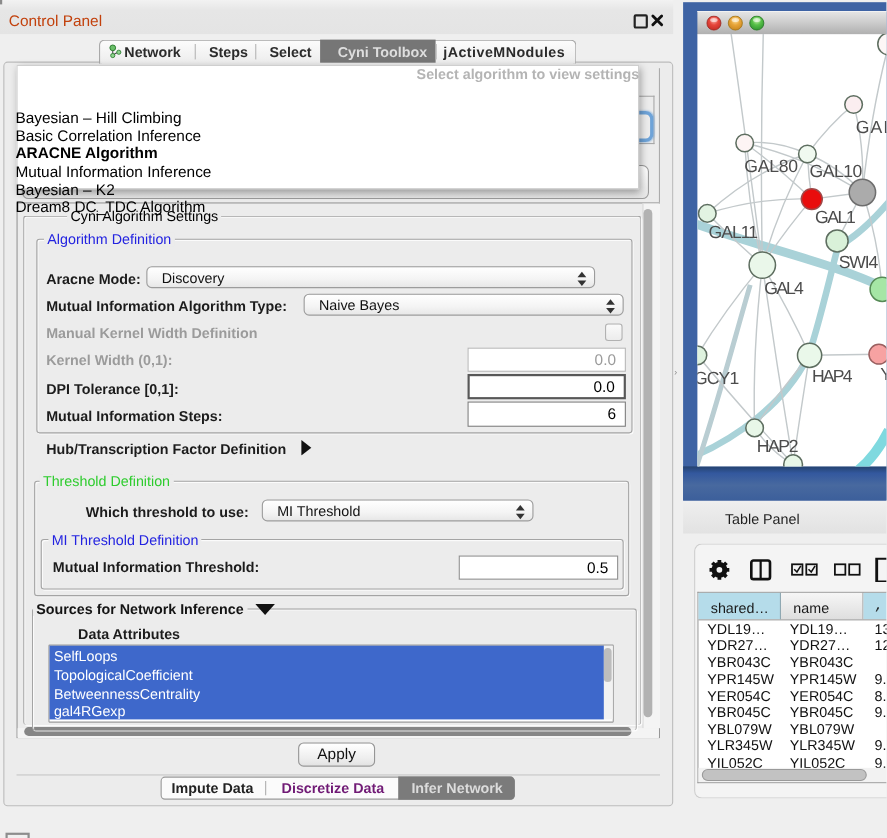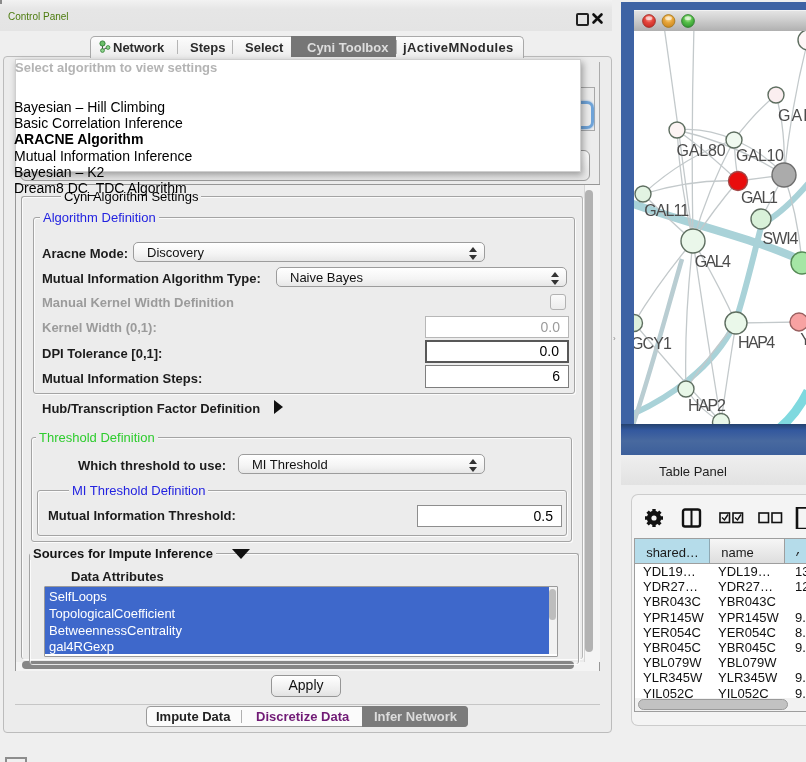--- a/index.html
+++ b/index.html
@@ -19,21 +19,21 @@
 .stepper:after{content:"";position:absolute;left:1px;bottom:0px;width:0;height:0;
  border-left:4px solid transparent;border-right:4px solid transparent;border-top:5px solid #333;}
 .tfield{position:absolute;background:#fff;box-sizing:border-box;font-size:14px;
  text-align:right;padding-right:8px;}
 </style>
 </head>
 <body>
 
 <div class="abs" style="left:0;top:0;width:612px;height:31px;background:linear-gradient(#f2f2f2,#e6e6e6 30%,#e4e4e4);"></div>
 <div class="abs" style="left:0;top:0;width:2px;height:4px;background:#8a8a8a;"></div>
-<div class="abs" style="left:8px;top:11px;font-size:10px;color:#4d7c0f;">Control Panel</div>
+<div class="abs" style="left:8px;top:11px;font-size:14px;color:#c2410c;">Control Panel</div>
 
 <div class="abs" style="left:576px;top:13px;width:9px;height:9px;border:2px solid #222;border-radius:2px;"></div>
 <svg class="abs" style="left:591px;top:12px;" width="13" height="13" viewBox="0 0 13 13">
  <path d="M2.5 2.5 L10.5 10.5 M10.5 2.5 L2.5 10.5" stroke="#111" stroke-width="2.6" stroke-linecap="round"></path>
 </svg>
 
 <div class="abs" style="left:3px;top:56px;width:607px;height:675px;background:#ececec;border:1px solid #bcbcbc;border-radius:4px;"></div>
 
 <div class="abs" style="left:90px;top:36px;width:432px;height:21px;background:linear-gradient(#fcfcfc,#ececec);border:1px solid #a9a9a9;border-bottom:none;border-radius:5px 5px 0 0;"></div>
 <div class="abs" style="left:177px;top:40px;width:1px;height:14px;background:#b5b5b5;"></div>
@@ -66,21 +66,21 @@
 <div class="abs" style="left:16px;top:662px;width:583px;height:9px;background:#f4f4f4;"></div>
 <div class="abs" style="left:22px;top:661px;width:552px;height:8px;background:#868686;border-radius:4px;"></div>
 
 <div class="gbox" style="left:21px;top:196px;width:560px;height:462px;border-bottom:none;border-right-color:#b5b5b5;"></div>
 <div class="gtitle" style="left:25px;top:190px;color:#000000;margin-left:36px;">Cyni Algorithm Settings</div>
 
 <div class="gbox" style="left:33px;top:217px;width:540px;height:175px;"></div>
 <div class="gtitle" style="left:40px;top:211px;color:#2323e0;">Algorithm Definition</div>
 
 <div class="abs b13" style="left:42px;top:246px;">Aracne Mode:</div>
-<div class="combo" style="left:133px;top:242px;width:352px;">Discovery<span class="stepper"></span></div>
+<div class="combo" style="left:133px;top:242px;width:408px;">Discovery<span class="stepper"></span></div>
 
 <div class="abs b13" style="left:42px;top:271px;">Mutual Information Algorithm Type:</div>
 <div class="combo" style="left:276px;top:267px;width:291px;">Naive Bayes<span class="stepper"></span></div>
 
 <div class="abs g13" style="left:42px;top:295px;">Manual Kernel Width Definition</div>
 <div class="abs" style="left:550px;top:294px;width:14px;height:14px;border:1px solid #b2b2b2;border-radius:3px;background:linear-gradient(#fafafa,#ececec);"></div>
 
 <div class="abs g13" style="left:42px;top:320px;">Kernel Width (0,1):</div>
 <div class="tfield" style="left:425px;top:316px;width:144px;height:22px;border:1px solid #b7b7b7;color:#9b9b9b;line-height:20px;">0.0</div>
 
@@ -95,27 +95,27 @@
     <path d="M1 0 L10 7 L1 14 Z" fill="#111"></path>
   </svg>
 
 <div class="gbox" style="left:31px;top:437px;width:539px;height:103px;"></div>
 <div class="gtitle" style="left:36px;top:431px;color:#2ecc2e;">Threshold Definition</div>
 
 <div class="abs b13" style="left:78px;top:458px;">Which threshold to use:</div>
 <div class="combo" style="left:238px;top:454px;width:247px;">MI Threshold<span class="stepper"></span></div>
 
 <div class="gbox" style="left:37px;top:490px;width:528px;height:44px;"></div>
-<div class="gtitle" style="left:44px;top:484px;color:#2323e0;margin-left:25px;">MI Threshold Definition</div>
+<div class="gtitle" style="left:44px;top:484px;color:#2323e0;">MI Threshold Definition</div>
 
 <div class="abs b13" style="left:48px;top:508px;">Mutual Information Threshold:</div>
 <div class="tfield" style="left:417px;top:505px;width:145px;height:22px;border:1px solid #8e8e8e;color:#000;line-height:20px;">0.5</div>
 
 <div class="gbox" style="left:29px;top:553px;width:548px;height:110px;border-bottom:none;"></div>
-<div class="gtitle" style="left:30px;top:547px;color:#141414;font-weight:bold;">Sources for Impute Inference</div>
+<div class="gtitle" style="left:30px;top:547px;color:#141414;font-weight:bold;">Sources for Network Inference</div>
 <svg class="abs" style="left:232px;top:549px;" width="18" height="10" viewBox="0 0 18 10">
     <path d="M0 0 L18 0 L9 10 Z" fill="#111"></path>
   </svg>
 
 <div class="abs b13" style="left:43px;top:569px;margin-left:28px;">Data Attributes</div>
 
 <div class="abs" style="left:44px;top:586px;width:514px;height:71px;background:#fff;border:1px solid #9a9a9a;border-radius:1px;box-sizing:border-box;"></div>
 <div class="abs" style="left:45px;top:587px;width:504px;height:67px;background:#3e68cb;"></div>
 <div class="abs" style="left:49px;top:589px;font-size:13px;color:#fff;line-height:16.8px;">SelfLoops<br>TopologicalCoefficient<br>BetweennessCentrality<br>gal4RGexp</div>
 <div class="abs" style="left:549px;top:587px;width:8px;height:67px;background:#f2f2f2;"></div>
@@ -128,21 +128,21 @@
 <div class="abs" style="left:146px;top:706px;width:322px;height:21px;background:#fbfbfb;border:1px solid #9a9a9a;border-radius:4px;box-sizing:border-box;"></div>
 <div class="abs" style="left:362px;top:706px;width:106px;height:21px;background:#7b7b7b;border-radius:0 4px 4px 0;"></div>
 <div class="abs" style="left:241px;top:710px;width:1px;height:13px;background:#b0b0b0;"></div>
 <div class="abs b13" style="left:156px;top:709px;color:#222;">Impute Data</div>
 <div class="abs b13" style="left:256px;top:709px;color:#701a75;text-align:center;">Discretize Data</div>
 <div class="abs b13" style="left:374px;top:709px;color:#dcdcdc;">Infer Network</div>
 
 <div class="abs" style="left:5px;top:757px;width:18px;height:10px;border:2px solid #8d8d8d;background:#f0f0f0;"></div>
 
 <div class="abs" style="left:15px;top:59px;width:566px;height:113px;background:#fff;border:1px solid #cfcfcf;box-shadow:2px 3px 7px rgba(0,0,0,0.35);box-sizing:border-box;"></div>
-<div class="abs" style="left:15px;top:60px;width:566px;height:15px;font-size:13px;font-weight:bold;color:#b4b4b4;text-align:left;">Select algorithm to view settings</div>
+<div class="abs" style="left:15px;top:60px;width:566px;height:15px;font-size:13px;font-weight:bold;color:#b4b4b4;text-align:right;">Select algorithm to view settings</div>
 <div class="abs" style="left:14px;top:72px;font-size:14px;color:#000;line-height:16.2px;margin-top:27px;">Bayesian – Hill Climbing<br>Basic Correlation Inference<br><b>ARACNE Algorithm</b><br>Mutual Information Inference<br>Bayesian – K2<br>Dream8 DC_TDC Algorithm</div>
 
 <div class="abs" style="left:621px;top:2px;width:185px;height:453px;background:#3e63a4;"></div>
 <div class="abs" style="left:621px;top:424px;width:185px;height:31px;background:linear-gradient(#24426e,#33589e 20%,#48699f 55%,#3c5f9b);"></div>
 
 <div class="abs" style="left:634px;top:10px;width:172px;height:21px;background:linear-gradient(#e6e6e6,#cfcfcf 45%,#b0b0b0);border-bottom:1px solid #7d7d7d;box-shadow:inset 0 1px 0 #f2f2f2;"></div>
 <svg class="abs" style="left:642px;top:14px;" width="60" height="14" viewBox="0 0 60 14">
  <defs>
  <radialGradient id="tlr" cx="50%" cy="32%" r="70%">
         <stop offset="0%" stop-color="#f8b0a8"></stop>

